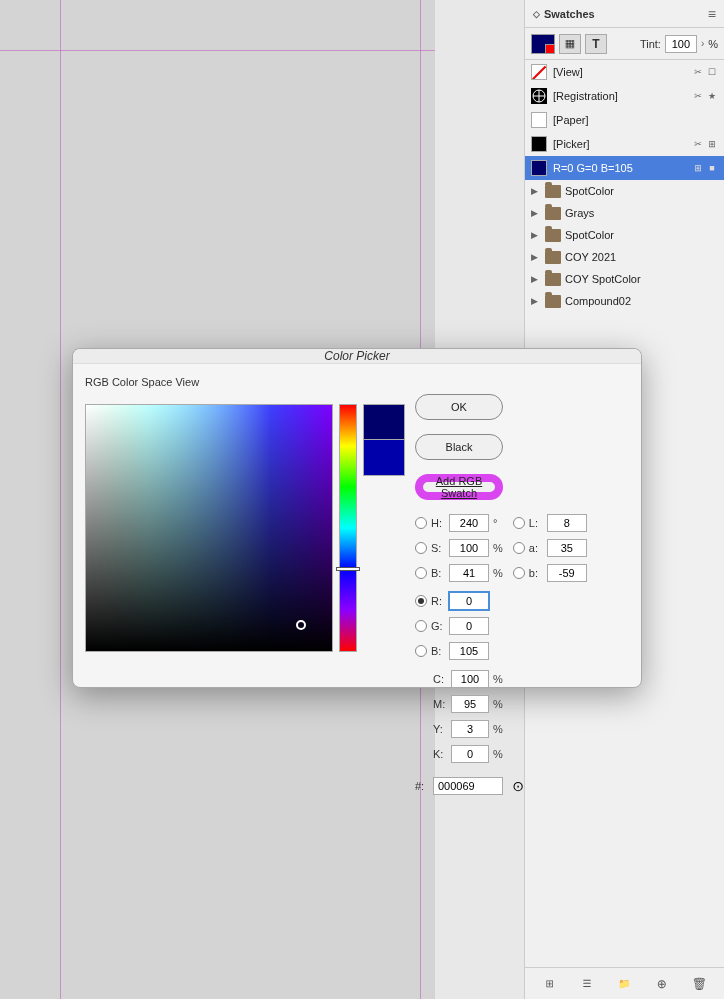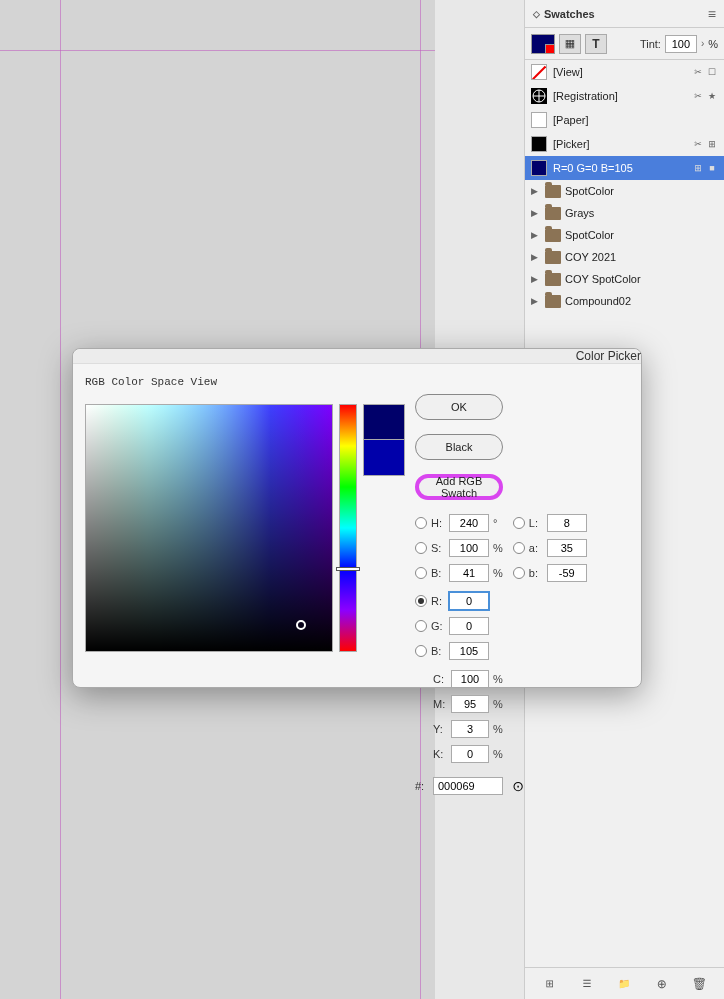--- a/index.html
+++ b/index.html
@@ -287,45 +287,45 @@
       border-radius: 8px;
       box-shadow: 0 8px 32px rgba(0,0,0,0.35);
       display: flex;
       flex-direction: column;
     }
 
     .dialog-titlebar {
       height: 28px;
       display: flex;
       align-items: center;
-      justify-content: flex-end;
+      justify-content: center;
       border-bottom: 1px solid #ddd;
       background: #ececec;
       border-radius: 8px 8px 0 0;
+      font-style: italic;
     }
 
     .dialog-title {
       font-size: 12px;
       font-weight: 500;
       color: #333;
     }
 
     .dialog-body {
       display: flex;
       flex: 1;
       padding: 12px;
       gap: 10px;
     }
 
     
     .left-section {
       display: flex;
       flex-direction: column;
       gap: 16px;
-      font-family: Liberation Mono, monospace;
     }
 
     .rgb-label {
       font-size: 11px;
       color: #333;
       font-weight: 400;
     }
 
     
     .dialog-buttons {
@@ -343,23 +343,24 @@
       background: #f0f0f0;
       font-size: 11px;
       cursor: pointer;
       display: flex;
       align-items: center;
       justify-content: center;
       color: #222;
     }
 
     .btn-add-swatch {
-      border: 4px solid #d946ef;
+      border: 8px solid #d946ef;
       color: #222;
       border-radius: 13px;
+      text-decoration: underline;
     }
 
     .input-row {
       display: flex;
       align-items: center;
       gap: 4px;
       height: 22px;
     }
 
     .radio-dot {

